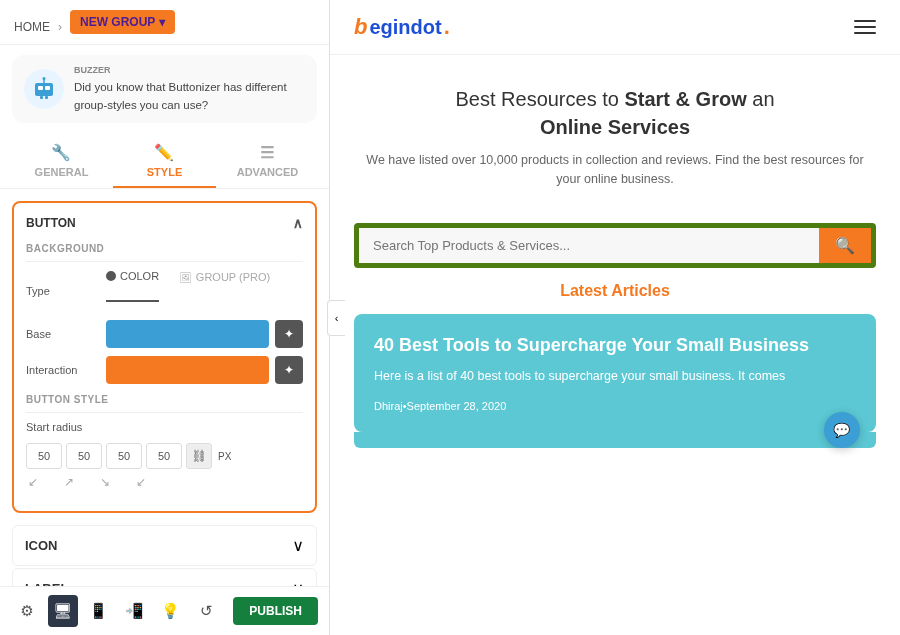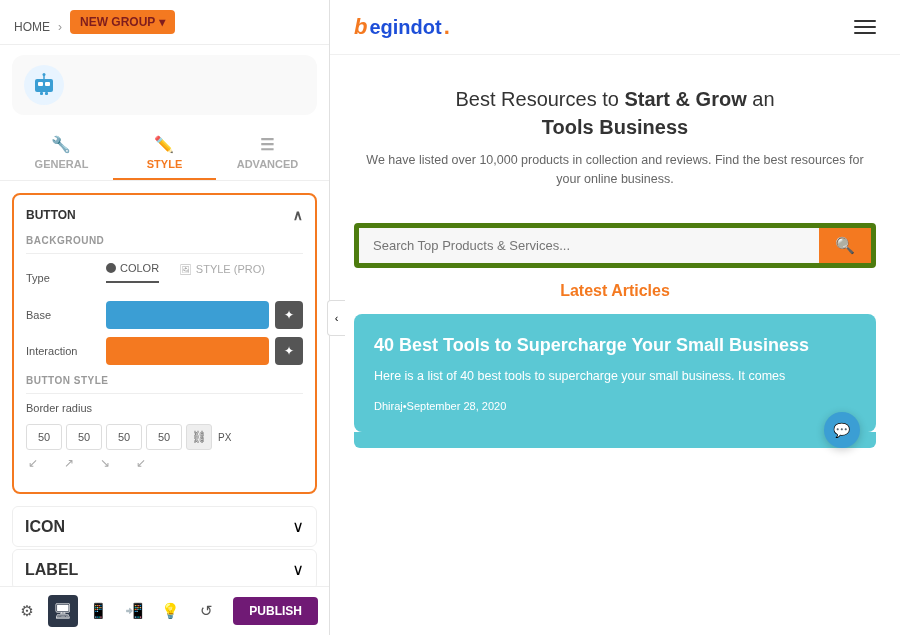--- a/index.html
+++ b/index.html
@@ -5,21 +5,21 @@
     * { box-sizing: border-box; margin: 0; padding: 0; }
     body { font-family: -apple-system, BlinkMacSystemFont, 'Segoe UI', sans-serif; display: flex; width: 900px; height: 635px; overflow: hidden; background: #f5f5f5; }
 
     
     .left-panel { width: 330px; min-width: 330px; background: #fff; display: flex; flex-direction: column; border-right: 1px solid #e0e0e0; height: 635px; overflow: hidden; }
 
     
     .top-nav { display: flex; align-items: flex-end; gap: 8px; padding: 10px 14px; background: #fff; border-bottom: 1px solid #eee; }
     .nav-home { color: #555; font-size: 12px; font-weight: 500; text-transform: uppercase; cursor: pointer; }
     .nav-arrow { color: #999; font-size: 12px; }
-    .nav-new-group { background: #f47920; color: #7f1d1d; border: none; border-radius: 4px; padding: 5px 10px; font-size: 12px; font-weight: 600; cursor: pointer; display: flex; align-items: center; gap: 4px; }
+    .nav-new-group { background: #f47920; color: #4c1d95; border: none; border-radius: 4px; padding: 5px 10px; font-size: 12px; font-weight: 600; cursor: pointer; display: flex; align-items: center; gap: 4px; }
 
     
     .buzzer-notice { display: flex; align-items: center; gap: 10px; margin: 10px 12px; background: #f9f9f9; border-radius: 12px; padding: 10px 12px; }
     .buzzer-avatar { width: 40px; height: 40px; background: #e8f4ff; border-radius: 50%; display: flex; align-items: center; justify-content: center; flex-shrink: 0; overflow: hidden; }
     .buzzer-text { font-size: 11.5px; color: #444; line-height: 1.4; }
     .buzzer-label { font-size: 9px; font-weight: 700; color: #888; text-transform: uppercase; display: block; margin-bottom: 2px; }
 
     
     .tabs { display: flex; border-bottom: 1px solid #eee; padding: 0 10px; background: #fff; }
     .tab { flex: 1; display: flex; flex-direction: column; align-items: center; padding: 10px 4px 8px; cursor: pointer; font-size: 11px; font-weight: 600; color: #aaa; text-transform: uppercase; gap: 4px; border-bottom: 2px solid transparent; }
@@ -35,21 +35,21 @@
     .section-toggle { font-size: 14px; color: #555; }
 
     
     .sub-label { font-size: 10px; font-weight: 700; color: #999; text-transform: uppercase; letter-spacing: 0.5px; margin-bottom: 8px; border-bottom: 1px solid #eee; padding-bottom: 7px; }
 
     .field-row { display: flex; align-items: center; margin-bottom: 8px; }
     .field-label { font-size: 11px; color: #555; width: 80px; flex-shrink: 0; }
 
     
     .type-selector { display: flex; gap: 20px; align-items: center; margin-bottom: 10px; }
-    .type-option { display: flex; align-items: center; gap: 4px; font-size: 11px; color: #aaa; cursor: pointer; padding-bottom: 7px; }
+    .type-option { display: flex; align-items: center; gap: 4px; font-size: 11px; color: #aaa; cursor: pointer; padding-bottom: 18px; }
     .type-option.active { color: #555; border-bottom: 2px solid #555; }
     .type-option .radio-dot { width: 10px; height: 10px; border: 2px solid #aaa; border-radius: 50%; }
     .type-option.active .radio-dot { border-color: #555; background: #555; }
 
     
     .color-bar-wrap { display: flex; align-items: center; gap: 6px; flex: 1; }
     .color-bar { flex: 1; height: 28px; border-radius: 4px; }
     .color-bar.blue { background: #3b9ed4; }
     .color-bar.orange { background: #f47920; }
     .color-pick-btn { width: 28px; height: 28px; background: #555; border-radius: 4px; display: flex; align-items: center; justify-content: center; cursor: pointer; flex-shrink: 0; }
@@ -57,28 +57,28 @@
     
     .border-radius-row { display: flex; align-items: center; gap: 4px; margin-top: 4px; }
     .br-input { width: 36px; height: 26px; border: 1px solid #ddd; border-radius: 3px; text-align: center; font-size: 11px; color: #555; background: #fff; }
     .br-unit { font-size: 10px; color: #555; margin-left: 2px; }
     .br-link-btn { width: 26px; height: 26px; border: 1px solid #ddd; border-radius: 3px; display: flex; align-items: center; justify-content: center; background: #eee; cursor: pointer; font-size: 12px; color: #555; }
     .br-corners { display: flex; gap: 4px; margin-top: 4px; }
     .corner-icon { width: 18px; height: 18px; display: flex; align-items: center; justify-content: color; font-size: 12px; color: #aaa; cursor: pointer; }
 
     
     .collapsed-section { margin: 0 12px 2px; border: 1px solid #eee; border-radius: 6px; padding: 10px 12px; display: flex; align-items: center; justify-content: space-between; cursor: pointer; }
-    .collapsed-label { font-size: 16px; font-weight: 700; color: #333; text-transform: uppercase; display: flex; gap: 8px; }
+    .collapsed-label { font-size: 13px; font-weight: 700; color: #333; text-transform: uppercase; display: flex; gap: 8px; }
 
     
     .bottom-toolbar { position: absolute; bottom: 0; left: 0; width: 330px; background: #fff; border-top: 1px solid #eee; display: flex; align-items: center; padding: 8px 12px; gap: 6px; }
     .toolbar-icon-btn { width: 32px; height: 32px; display: flex; align-items: center; justify-content: center; border-radius: 4px; cursor: pointer; border: 1px solid transparent; font-size: 15px; color: #555; }
     .toolbar-icon-btn.active { background: #2d3748; color: #fff; }
     .toolbar-spacer { flex: 1; }
-    .publish-btn { background: #701a75; color: #fff; border: none; border-radius: 4px; padding: 7px 16px; font-size: 12px; font-weight: 700; cursor: pointer; text-transform: uppercase; }
+    .publish-btn { background: #15803d; color: #fff; border: none; border-radius: 4px; padding: 7px 16px; font-size: 12px; font-weight: 700; cursor: pointer; text-transform: uppercase; }
 
     
     .right-panel { flex: 1; background: #fff; display: flex; flex-direction: column; position: relative; overflow: hidden; }
 
     
     .site-header { display: flex; align-items: center; justify-content: space-between; padding: 14px 24px; background: #fff; border-bottom: 1px solid #f0f0f0; }
     .site-logo { display: flex; align-items: center; gap: 2px; }
     .logo-b { font-size: 22px; font-weight: 900; color: #f47920; font-style: italic; }
     .logo-text { font-size: 20px; font-weight: 700; color: #1d4ed8; }
     .logo-dot { color: #f47920; font-size: 22px; font-weight: 900; }
@@ -132,20 +132,24 @@
       <svg width="28" height="28" viewBox="0 0 28 28" fill="none">
         <rect x="5" y="8" width="18" height="13" rx="2" fill="#3b9ed4"></rect>
         <rect x="8" y="11" width="5" height="4" rx="1" fill="#fff"></rect>
         <rect x="15" y="11" width="5" height="4" rx="1" fill="#fff"></rect>
         <rect x="10" y="21" width="3" height="3" rx="1" fill="#3b9ed4"></rect>
         <rect x="15" y="21" width="3" height="3" rx="1" fill="#3b9ed4"></rect>
         <line x1="14" y1="4" x2="14" y2="8" stroke="#3b9ed4" stroke-width="1.5"></line>
         <circle cx="14" cy="3.5" r="1.5" fill="#3b9ed4"></circle>
       </svg>
     </div>
+    <div>
+      <span class="buzzer-label">BUZZER</span>
+      <span class="buzzer-text">Did you know that Buttonizer has different group-styles you can use?</span>
+    </div>
   </div>
 
   <div class="tabs">
     <div class="tab">
       <span class="tab-icon">🔧</span>
       <span>GENERAL</span>
     </div>
     <div class="tab active">
       <span class="tab-icon">✏️</span>
       <span>STYLE</span>
@@ -168,21 +172,21 @@
 
       <div class="field-row">
         <span class="field-label">Type</span>
         <div class="type-selector">
           <div class="type-option active">
             <span class="radio-dot"></span>
             <span>COLOR</span>
           </div>
           <div class="type-option">
             <span style="font-size:10px;">🖼</span>
-            <span>STYLE (PRO)</span>
+            <span>GROUP (PRO)</span>
           </div>
         </div>
       </div>
 
       <div class="field-row">
         <span class="field-label">Base</span>
         <div class="color-bar-wrap">
           <div class="color-bar blue"></div>
           <div class="color-pick-btn">
             <span style="color:#fff; font-size:12px;">✦</span>
@@ -196,21 +200,21 @@
           <div class="color-bar orange"></div>
           <div class="color-pick-btn">
             <span style="color:#fff; font-size:12px;">✦</span>
           </div>
         </div>
       </div>
 
       <div class="sub-label" style="margin-top:10px;">BUTTON STYLE</div>
 
       <div class="field-row" style="flex-direction:column; align-items:flex-start;">
-        <span class="field-label" style="margin-bottom:6px;">Border radius</span>
+        <span class="field-label" style="margin-bottom:6px;">Start radius</span>
         <div class="border-radius-row">
           <input class="br-input" type="text" value="50" style="">
           <input class="br-input" type="text" value="50" style="">
           <input class="br-input" type="text" value="50" style="">
           <input class="br-input" type="text" value="50" style="">
           <div class="br-link-btn">
             <span>⛓</span>
           </div>
           <span class="br-unit">PX</span>
         </div>
@@ -280,21 +284,21 @@
       <span></span>
         <span></span>
         <span></span>
     </div>
   </div>
 
   <div class="site-hero">
     <div class="hero-title">
       <span>Best Resources to </span><strong>Start &amp; Grow</strong><span> an</span>
       <br>
-      <strong>Tools Business</strong>
+      <strong>Online Services</strong>
     </div>
     <p class="hero-desc">We have listed over 10,000 products in collection and reviews. Find the best resources for your online business.</p>
   </div>
 
   <div class="search-bar">
     <input class="search-input" type="text" placeholder="Search Top Products &amp; Services..." style="">
     <button class="search-btn">
       <span class="search-icon">🔍</span>
     </button>
   </div>

